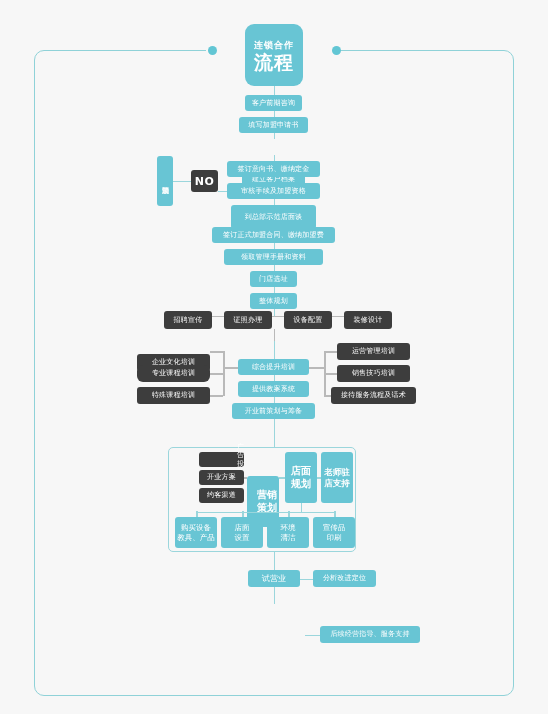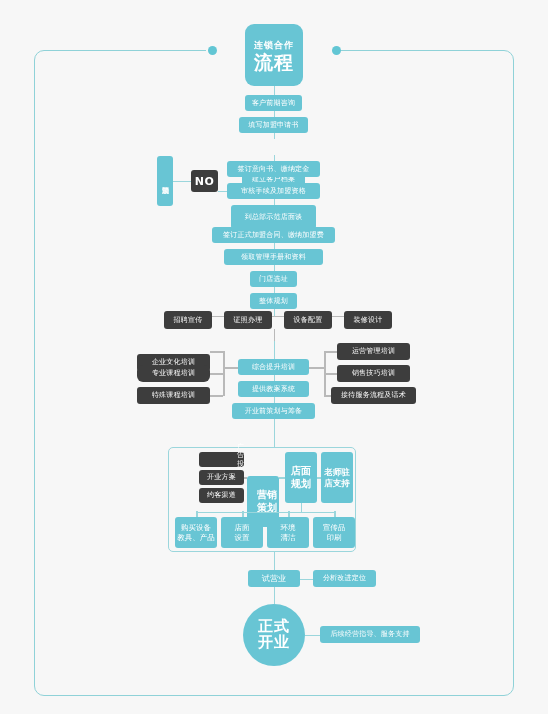--- a/index.html
+++ b/index.html
@@ -299,22 +299,18 @@
   <div class="node teal" style="left:248px;top:570px;width:52px;height:17px;font-size:8px;">
       <span>试营业</span>
     </div>
   <div class="node teal" style="left:313px;top:570px;width:63px;height:17px;">
       <span>分析改进定位</span>
     </div>
   <div class="ln h" style="left:300px;top:578.5px;width:13px;"></div>
 
   <div class="ln v" style="left:273.5px;top:587px;height:17px;"></div>
 
-  <div class="circle">
-    <span>正式</span>
-    <span>开业</span>
-  </div>
   <div class="node teal" style="left:320px;top:626px;width:100px;height:17px;">
       <span>后续经营指导、服务支持</span>
     </div>
   <div class="ln h" style="left:305px;top:634.5px;width:15px;"></div>
 
 </div>
 
 </body></html>

